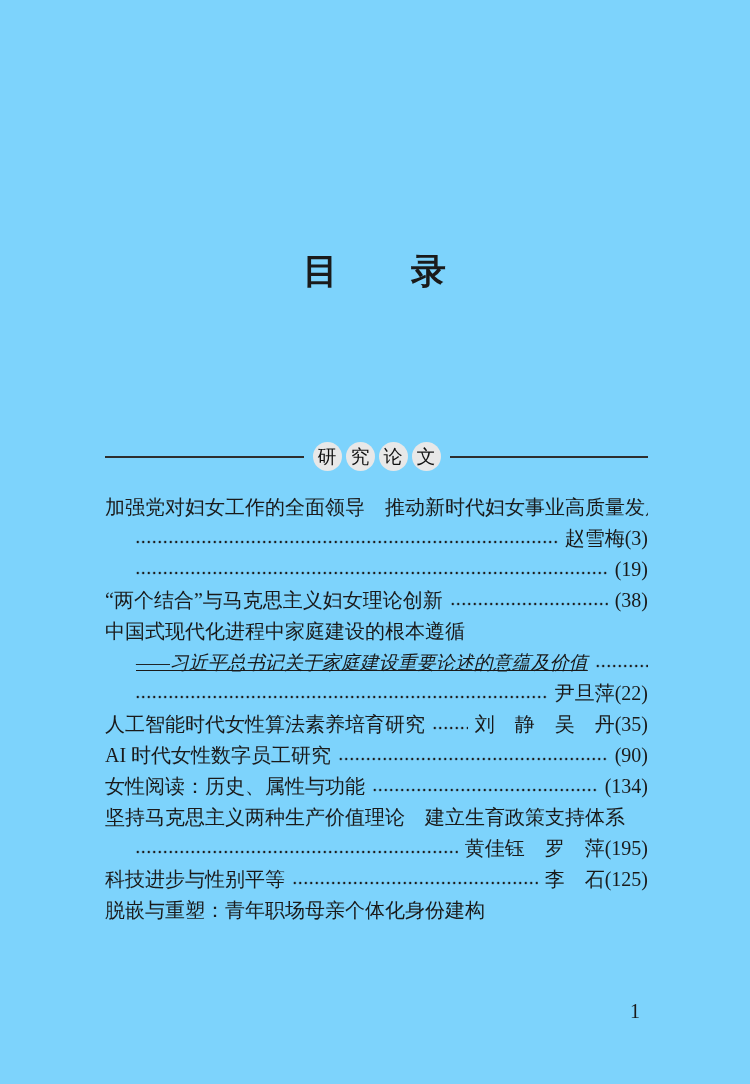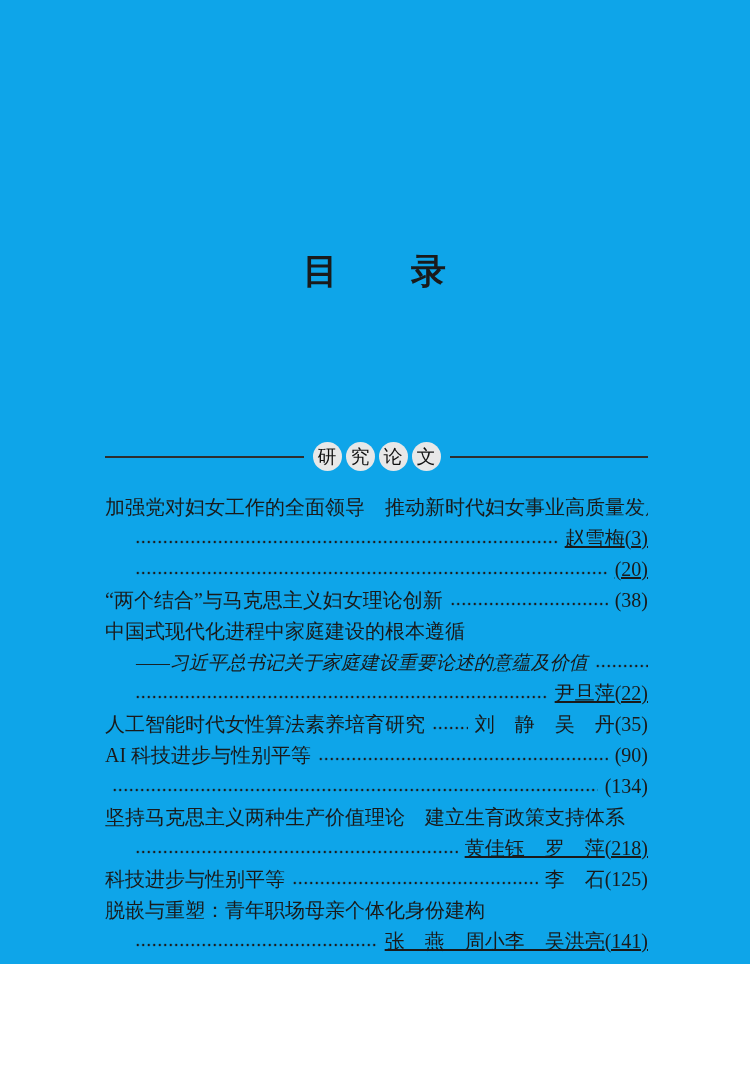--- a/index.html
+++ b/index.html
@@ -1,19 +1,19 @@
 <!DOCTYPE html>
 <html><head>
 <meta charset="utf-8">
 <style>
   html,body{margin:0;padding:0;background:#ffffff;}
   .page{
     position:relative;
-    width:750px;height:964px;
-    background:#0ea5e9;
+    width:750px;height:1084px;
+    background:#7dd3fc;
     color:#1a1a1a;
     font-family:"Liberation Serif","DejaVu Serif",serif;
     overflow:hidden;
   }
   .doc-title{
     position:absolute;top:254px;left:0;width:100%;
     margin:0;text-align:center;
     font-size:35px;font-weight:bold;line-height:1;
     letter-spacing:1px;
   }
@@ -33,32 +33,32 @@
   }
   .toc{
     position:absolute;top:492px;left:105px;width:543px;
     font-size:20px;
   }
   .toc-row{
     display:flex;align-items:baseline;
     height:31px;line-height:31px;
     white-space:nowrap;overflow:hidden;
   }
-  .indent-leader{padding-left:23px;text-decoration:underline;}
+  .indent-leader{padding-left:23px;}
   .indent-sub{padding-left:31px;}
   .leader{
     flex:1 1 auto;align-self:stretch;
     margin:0 7px;
     background-image:radial-gradient(circle,#1c1c1c 1.15px,transparent 1.5px);
     background-size:5.5px 5.5px;
     background-repeat:repeat-x;
     background-position:0 62%;
   }
   .leader.to-edge{margin-right:0;}
-  .subtitle{font-style:italic;font-size:19px;}
+  .subtitle{font-style:italic;font-size:19px;text-decoration:underline;}
   .title-text,.author,.page-label{flex:0 0 auto;}
   .folio{
     position:absolute;top:1001px;right:110px;
     font-size:20px;line-height:1;
   }
 </style>
 </head>
 <body>
 
 <div class="page">
@@ -79,21 +79,21 @@
       <div class="toc-row">
         <span class="title-text">加强党对妇女工作的全面领导　推动新时代妇女事业高质量发展</span>
       </div>
       <div class="toc-row indent-leader">
         <span class="leader"></span>
         <span class="author">赵雪梅</span>
         <span class="page-label">(3)</span>
       </div>
       <div class="toc-row indent-leader">
         <span class="leader"></span>
-        <span class="page-label">(20)</span>
+        <span class="page-label">(19)</span>
       </div>
       <div class="toc-row">
         <span class="title-text">“两个结合”与马克思主义妇女理论创新</span>
         <span class="leader"></span>
         <span class="page-label">(38)</span>
       </div>
       <div class="toc-row">
         <span class="title-text">中国式现代化进程中家庭建设的根本遵循</span>
       </div>
       <div class="toc-row indent-sub">
@@ -105,46 +105,42 @@
         <span class="author">尹旦萍</span>
         <span class="page-label">(22)</span>
       </div>
       <div class="toc-row">
         <span class="title-text">人工智能时代女性算法素养培育研究</span>
         <span class="leader"></span>
         <span class="author">刘　静　吴　丹</span>
         <span class="page-label">(35)</span>
       </div>
       <div class="toc-row">
-        <span class="title-text">AI 科技进步与性别平等</span>
+        <span class="title-text">AI 时代女性数字员工研究</span>
         <span class="leader"></span>
         <span class="page-label">(90)</span>
       </div>
       <div class="toc-row">
+        <span class="title-text">女性阅读：历史、属性与功能</span>
         <span class="leader"></span>
         <span class="page-label">(134)</span>
       </div>
       <div class="toc-row">
         <span class="title-text">坚持马克思主义两种生产价值理论　建立生育政策支持体系</span>
       </div>
       <div class="toc-row indent-leader">
         <span class="leader"></span>
         <span class="author">黄佳钰　罗　萍</span>
-        <span class="page-label">(218)</span>
+        <span class="page-label">(195)</span>
       </div>
       <div class="toc-row">
         <span class="title-text">科技进步与性别平等</span>
         <span class="leader"></span>
         <span class="author">李　石</span>
         <span class="page-label">(125)</span>
       </div>
       <div class="toc-row">
         <span class="title-text">脱嵌与重塑：青年职场母亲个体化身份建构</span>
       </div>
-      <div class="toc-row indent-leader">
-        <span class="leader"></span>
-        <span class="author">张　燕　周小李　吴洪亮</span>
-        <span class="page-label">(141)</span>
-      </div>
     </div>
 
   <div class="folio">1</div>
 </div>
 
 </body></html>

